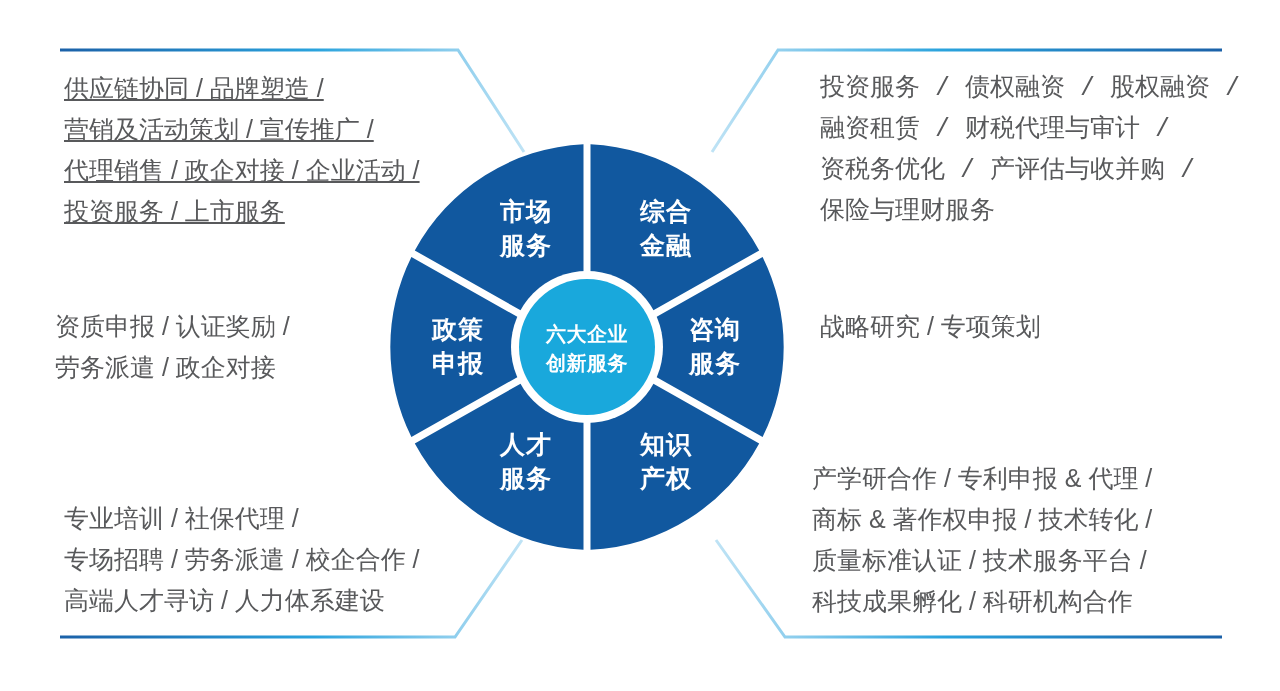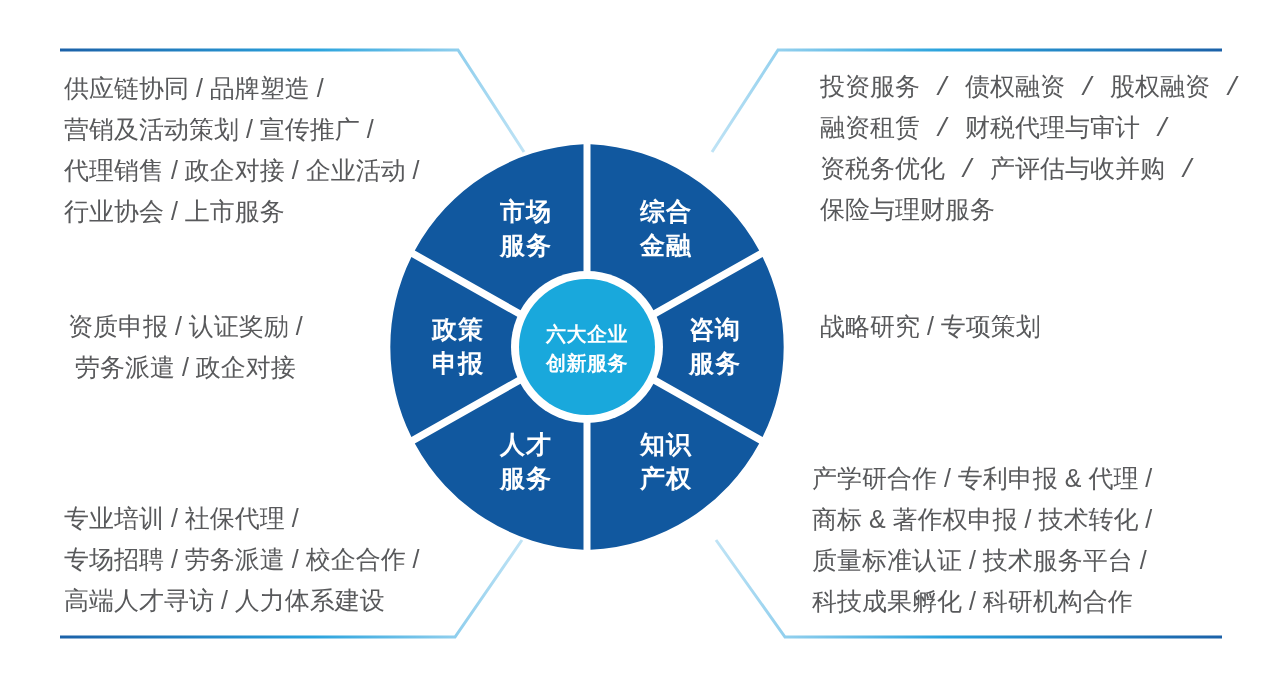--- a/index.html
+++ b/index.html
@@ -60,22 +60,22 @@
     color: #58595b;
     font-size: 25px;
     line-height: 41px;
     font-family: "Liberation Sans", "DejaVu Sans", sans-serif;
     white-space: nowrap;
   }
   .txtblock .line {
     display: block;
   }
 
-  .tb-market   { left: 64px;  top: 68px;  }
-  .tb-policy   { left: 68px;  top: 306px; text-align: center; }
+  .tb-market   { left: 64px;  top: 68px; text-decoration: underline;  }
+  .tb-policy   { left: 55px;  top: 306px; }
   .tb-talent   { left: 64px;  top: 498px; }
   .tb-finance  { left: 820px; top: 68px; font-family: Liberation Mono, monospace;  }
   .tb-consult  { left: 820px; top: 306px; }
   .tb-ip       { left: 812px; top: 458px; }
 </style>
 </head>
 <body>
 
 <div id="stage">
 
@@ -187,21 +187,21 @@
     <text class="seg-label" x="80" y="234">申报</text>
 
     <text class="hub-label" x="209" y="203">六大企业</text>
     <text class="hub-label" x="209" y="232">创新服务</text>
   </svg>
 
   <div class="txtblock tb-market">
     <span class="line">供应链协同 / 品牌塑造 /</span>
     <span class="line">营销及活动策划 / 宣传推广 /</span>
     <span class="line">代理销售 / 政企对接 / 企业活动 /</span>
-    <span class="line">行业协会 / 上市服务</span>
+    <span class="line">投资服务 / 上市服务</span>
   </div>
 
   <div class="txtblock tb-policy">
     <span class="line">资质申报 / 认证奖励 /</span>
     <span class="line">劳务派遣 / 政企对接</span>
   </div>
 
   <div class="txtblock tb-talent">
     <span class="line">专业培训 / 社保代理 /</span>
     <span class="line">专场招聘 / 劳务派遣 / 校企合作 /</span>

